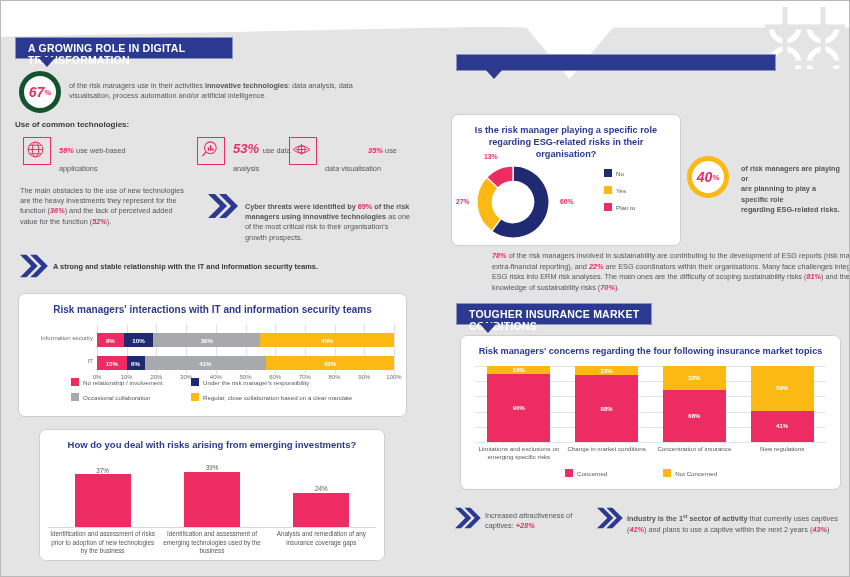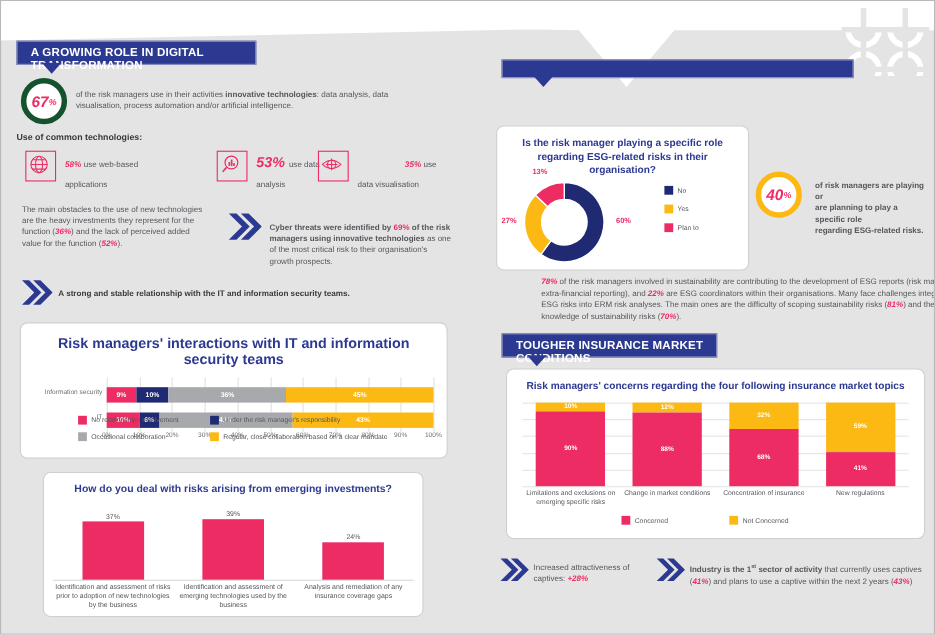--- a/index.html
+++ b/index.html
@@ -201,21 +201,21 @@
 
   <div class="chev" style="left:17px;top:252px;">
     <svg width="30" height="26" viewBox="0 0 32 28">
       <path d="M2 2 L14 14 L2 26 L9 26 L21 14 L9 2 Z" fill="#2b3990"></path>
       <path d="M13 2 L25 14 L13 26 L20 26 L32 14 L20 2 Z" fill="#2b3990"></path>
     </svg>
   </div>
   <div style="position:absolute;left:52px;top:261px;font-size:7.4px;font-weight:bold;color:#3a3a3a;z-index:5;">A strong and stable relationship with the IT and information security teams.</div>
 
   <div class="card" style="left:17px;top:292px;width:389px;height:124px;">
-    <div class="chart-title" style="margin:10px 10px 0 10px;font-size:13px;">Risk managers' interactions with IT and information security teams</div>
+    <div class="chart-title" style="margin:10px 10px 0 10px;font-size:10px;">Risk managers' interactions with IT and information security teams</div>
 
     <div style="position:relative;margin:9px 12px 0 12px;height:52px;">
 
       <div class="axis-lab" style="position:absolute;left:0;top:11px;width:62px;text-align:right;">Information security</div>
       <div class="axis-lab" style="position:absolute;left:0;top:34px;width:62px;text-align:right;">IT</div>
 
       <div id="hgrid" style="position:absolute;left:66px;top:0;right:0;height:50px;">
           <div style="position: absolute; top: 0px; bottom: 0px; width: 1px; background: rgb(226, 226, 226); left: 0%;"></div>
           <div style="position: absolute; top: 0px; bottom: 0px; width: 1px; background: rgb(226, 226, 226); left: 10%;"></div>
           <div style="position: absolute; top: 0px; bottom: 0px; width: 1px; background: rgb(226, 226, 226); left: 20%;"></div>

